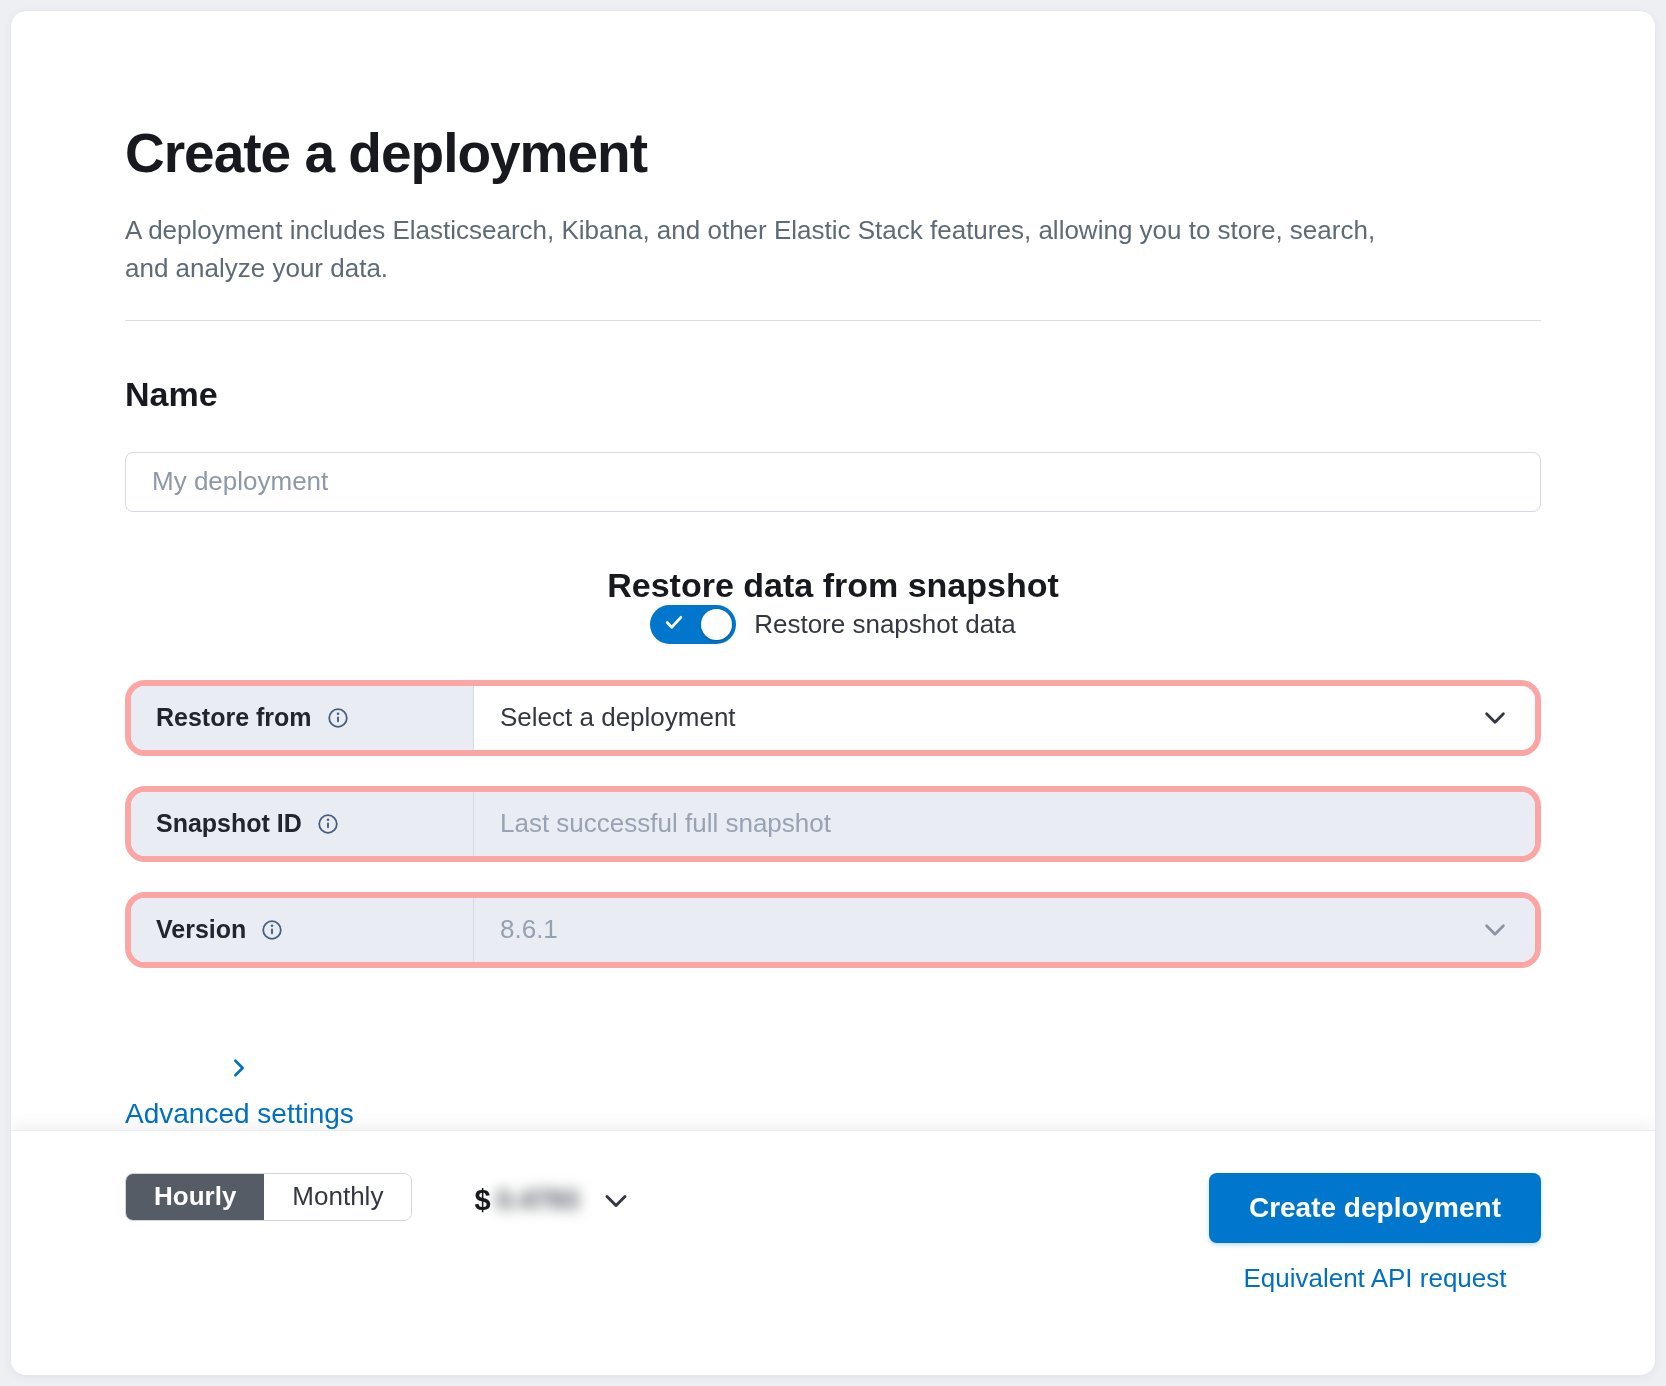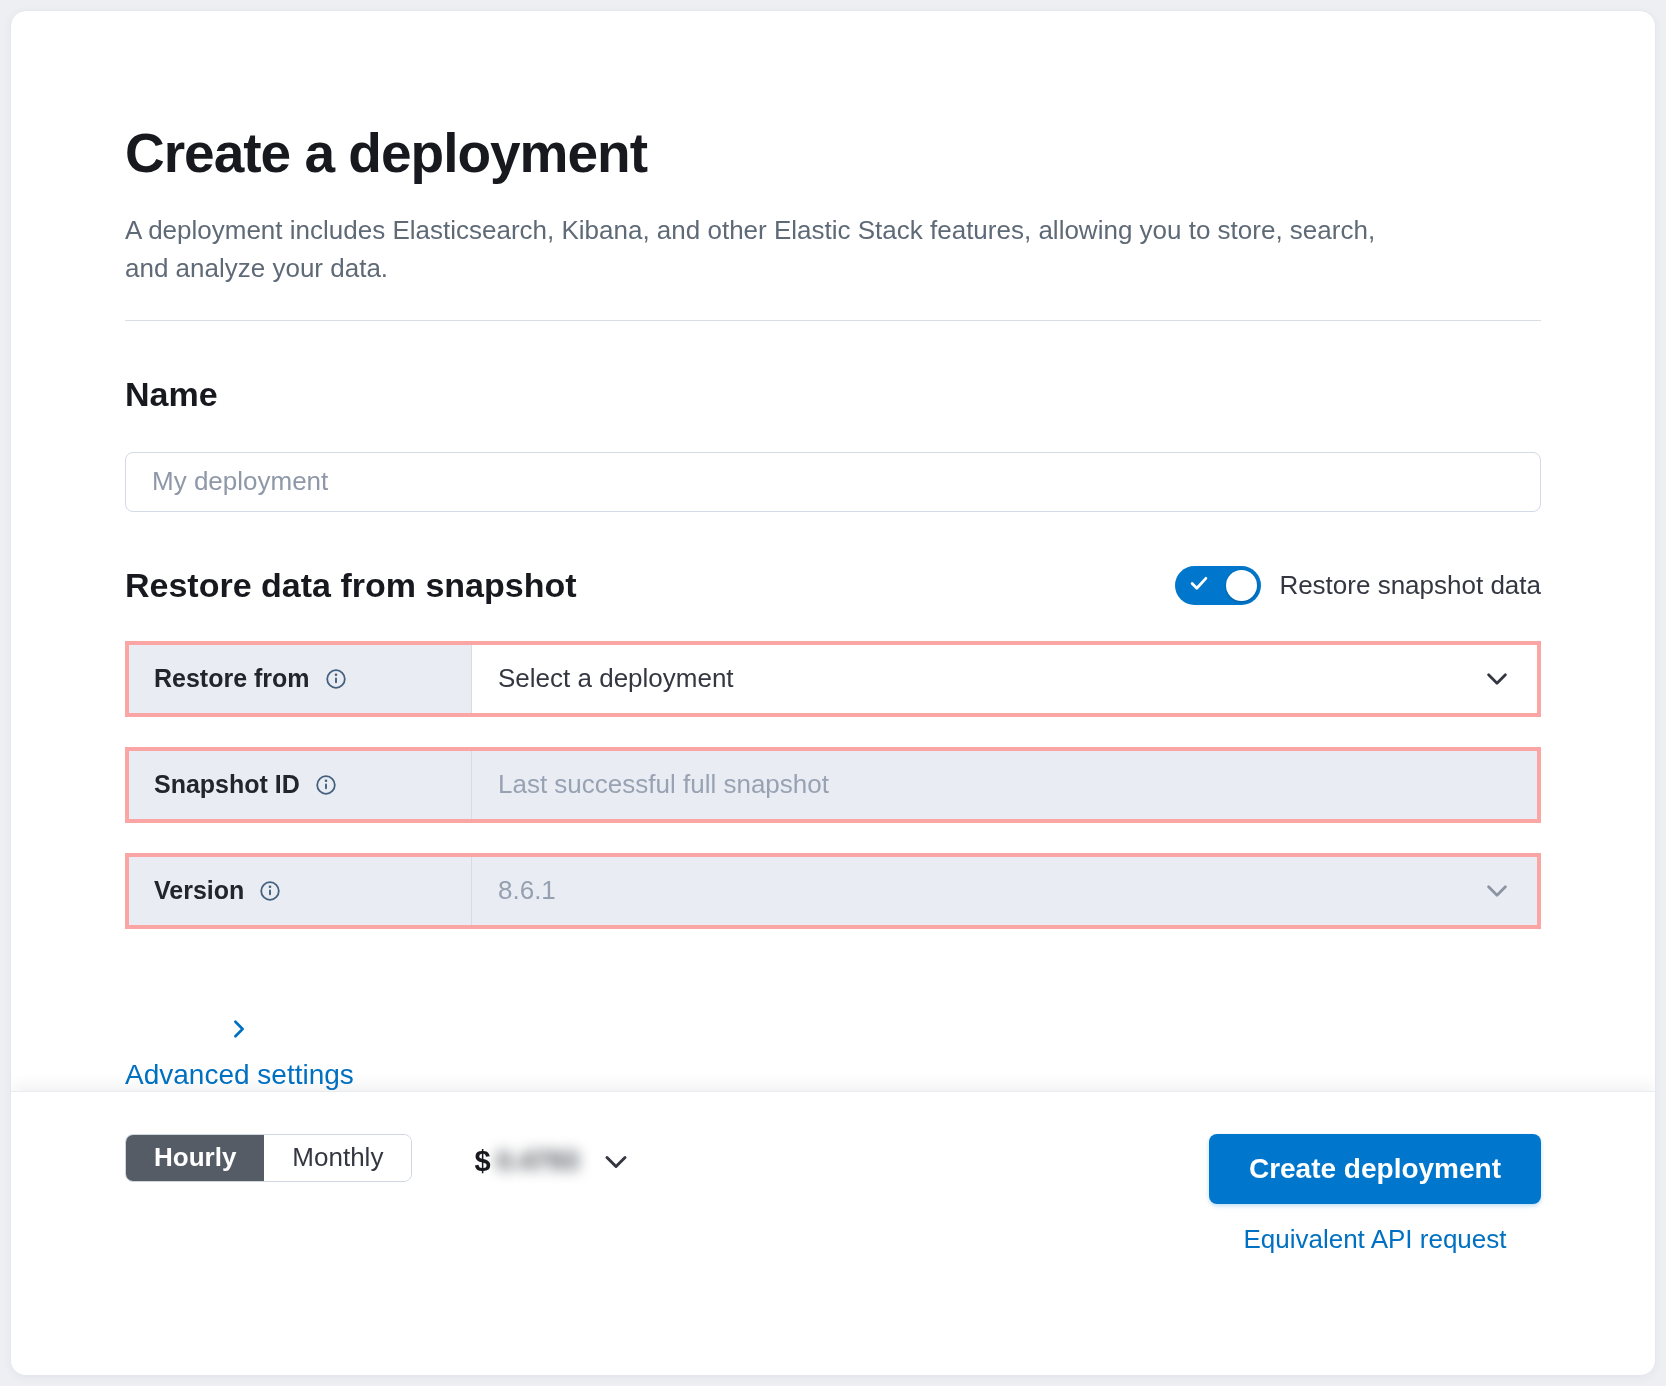--- a/index.html
+++ b/index.html
@@ -36,40 +36,40 @@
     font-family:inherit; font-size:26px; color:#343741;
     padding:0 26px;
     background:#fff;
     border:1px solid #d3dae6; border-radius:8px;
     outline:none;
   }
   .name-input::placeholder { color:#8e98a8; }
 
   .restore-header {
     margin-top:54px;
-    display:flex; align-items:center; justify-content:space-between;
+    display:flex; align-items:center; justify-content:space-between;flex-direction:column;
   }
   .toggle-wrap { display:flex; align-items:center; gap:18px; }
   .toggle {
     position:relative; width:86px; height:39px;
     background:#0077cc; border-radius:20px;
     cursor:pointer; flex-shrink:0;
   }
   .toggle .check { position:absolute; left:13px; top:50%; transform:translateY(-50%); }
   .toggle .knob {
     position:absolute; top:4px; right:4px;
     width:31px; height:31px; border-radius:50%;
     background:#fff; box-shadow:0 1px 3px rgba(0,0,0,.25);
   }
   .toggle-label { font-size:26px; color:#343741; }
 
   .form-rows { margin-top:36px; }
   .form-row {
     display:flex; height:76px;
-    border:4px solid #fca5a5; border-radius:0;
+    border:6px solid #fca5a5; border-radius:20px;
     overflow:hidden; margin-bottom:30px;
   }
   .row-label {
     width:343px; flex-shrink:0;
     background:#e9edf3;
     border-right:1px solid #d6dce5;
     display:flex; align-items:center; gap:15px;
     padding:0 25px;
     font-size:25px; font-weight:700; color:#22262c;
   }

